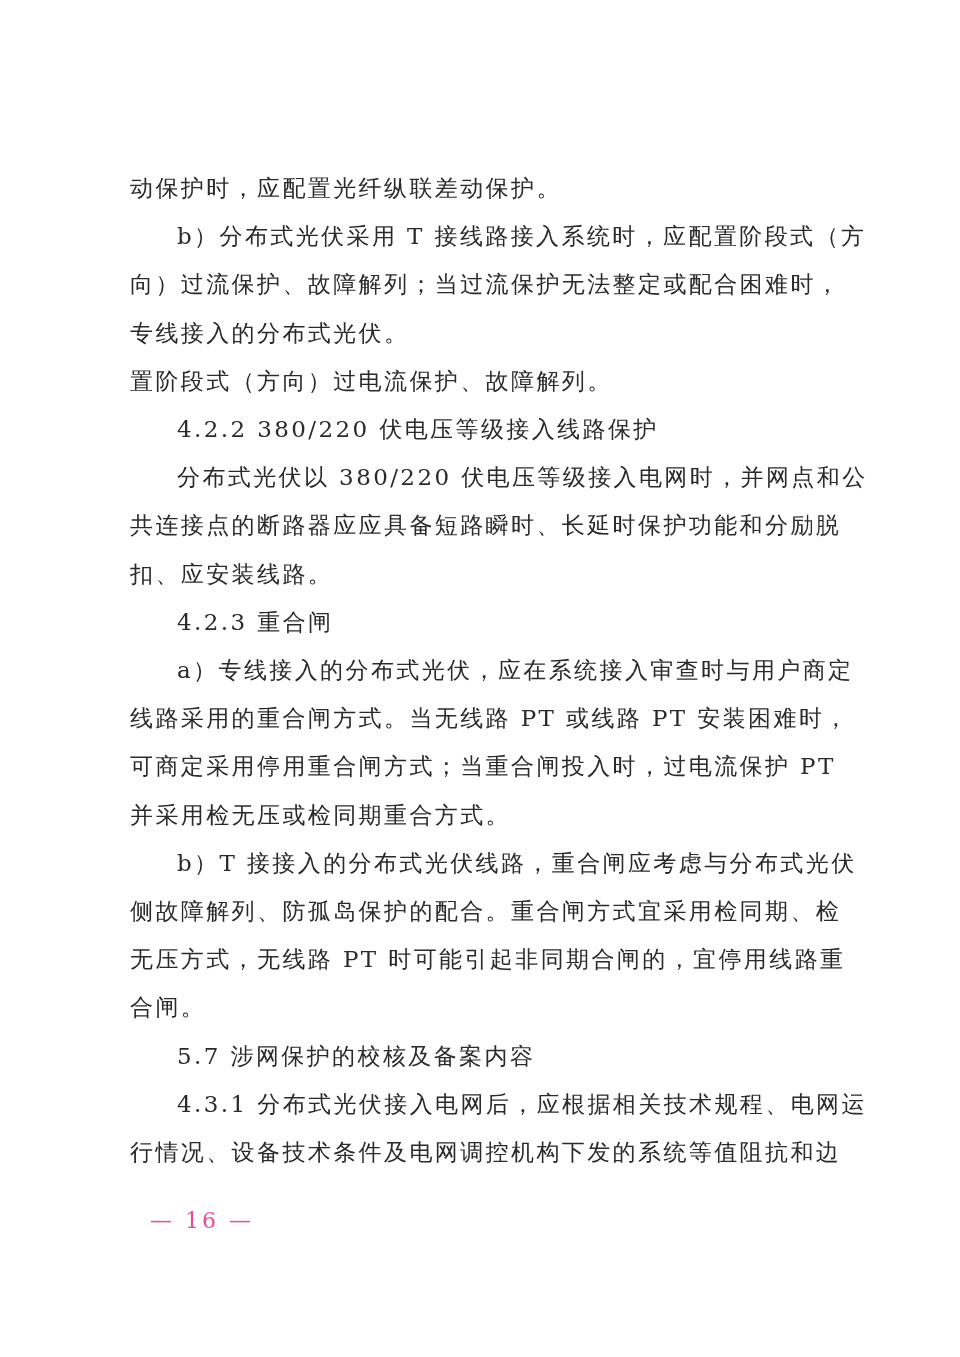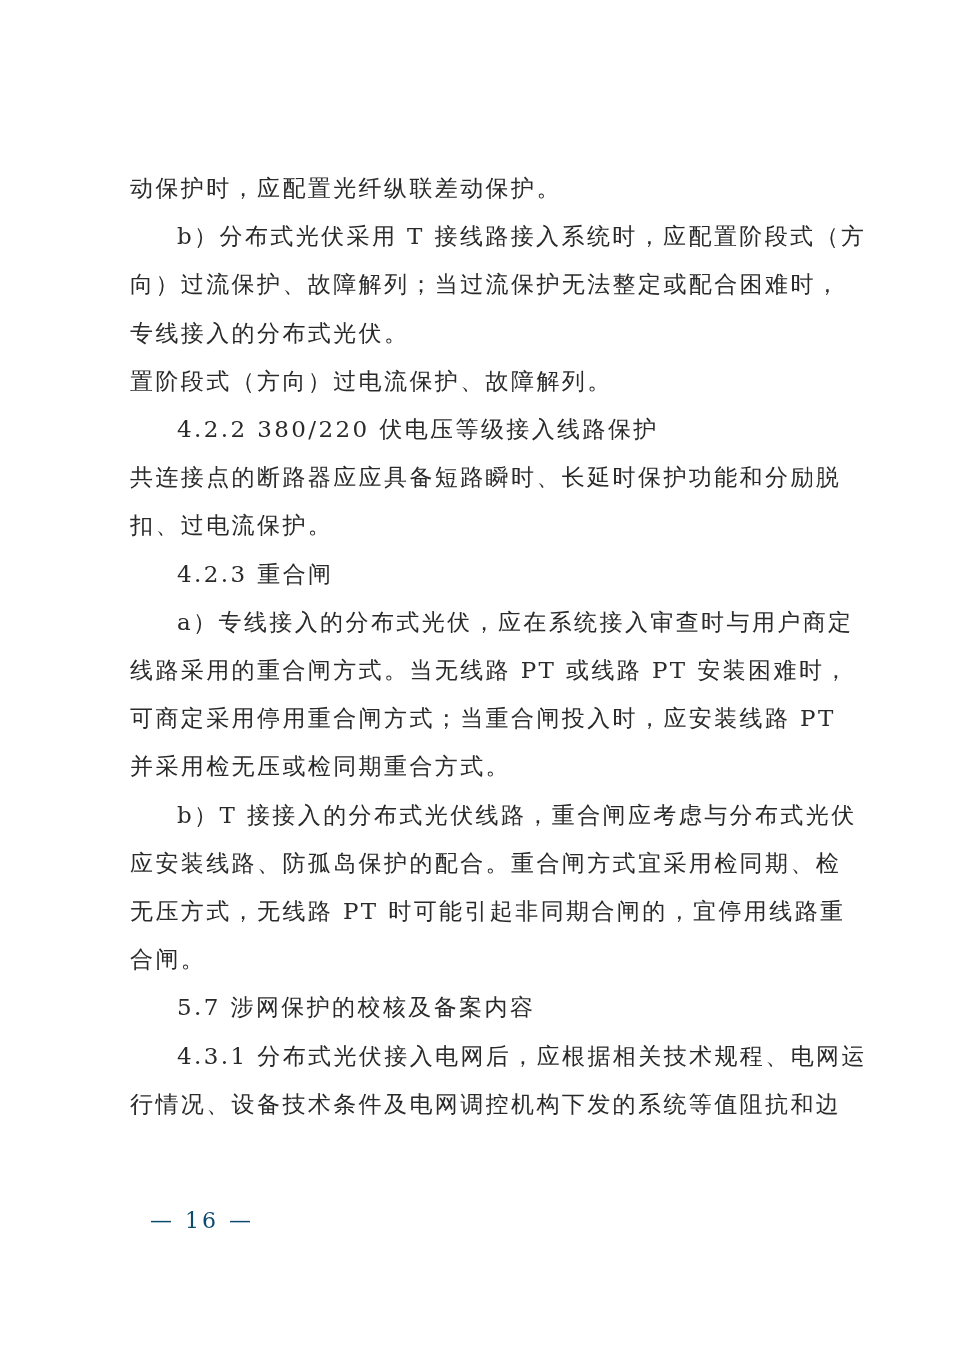--- a/index.html
+++ b/index.html
@@ -49,21 +49,21 @@
     }
     .line.first {
       padding-left: 47px;
     }
     .page-number {
       position: absolute;
       left: 150px;
       top: 1208px;
       font-size: 22px;
       letter-spacing: 3px;
-      color: #0c4a6e;
+      color: #ec4899;
       white-space: nowrap;
     }
   </style>
 </head>
 <body>
 
 <div class="page">
   <div class="content">
 
     <div class="para">
@@ -78,38 +78,39 @@
 
     <div class="para">
       <span class="line last">置阶段式（方向）过电流保护、故障解列。</span>
     </div>
 
     <div class="para">
       <span class="line first last">4.2.2 380/220 伏电压等级接入线路保护</span>
     </div>
 
     <div class="para">
+      <span class="line first">分布式光伏以 380/220 伏电压等级接入电网时，并网点和公</span>
       <span class="line">共连接点的断路器应应具备短路瞬时、长延时保护功能和分励脱</span>
-      <span class="line last">扣、过电流保护。</span>
+      <span class="line last">扣、应安装线路。</span>
     </div>
 
     <div class="para">
       <span class="line first last">4.2.3  重合闸</span>
     </div>
 
     <div class="para">
       <span class="line first">a）专线接入的分布式光伏，应在系统接入审查时与用户商定</span>
       <span class="line">线路采用的重合闸方式。当无线路 PT 或线路 PT 安装困难时，</span>
-      <span class="line">可商定采用停用重合闸方式；当重合闸投入时，应安装线路 PT</span>
+      <span class="line">可商定采用停用重合闸方式；当重合闸投入时，过电流保护 PT</span>
       <span class="line last">并采用检无压或检同期重合方式。</span>
     </div>
 
     <div class="para">
       <span class="line first">b）T 接接入的分布式光伏线路，重合闸应考虑与分布式光伏</span>
-      <span class="line">应安装线路、防孤岛保护的配合。重合闸方式宜采用检同期、检</span>
+      <span class="line">侧故障解列、防孤岛保护的配合。重合闸方式宜采用检同期、检</span>
       <span class="line">无压方式，无线路 PT 时可能引起非同期合闸的，宜停用线路重</span>
       <span class="line last">合闸。</span>
     </div>
 
     <div class="para">
       <span class="line first last">5.7  涉网保护的校核及备案内容</span>
     </div>
 
     <div class="para">
       <span class="line first">4.3.1  分布式光伏接入电网后，应根据相关技术规程、电网运</span>

